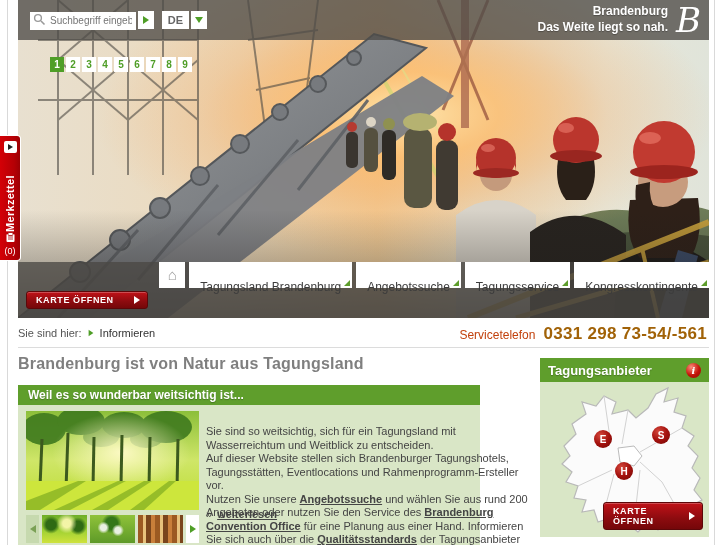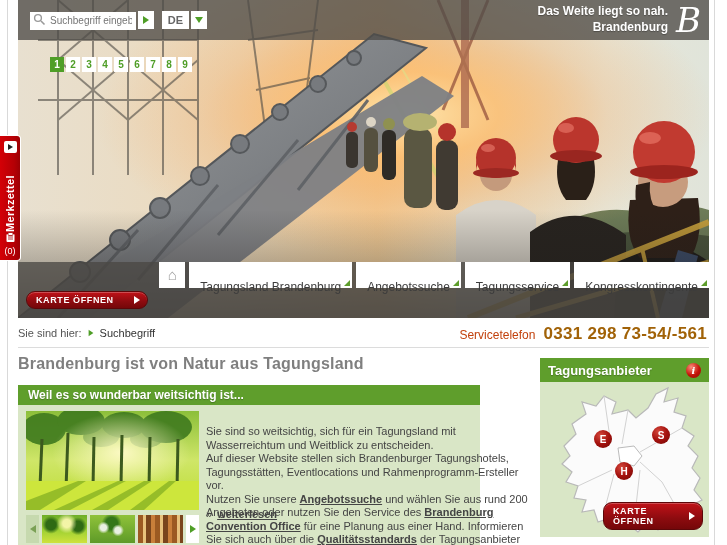--- a/index.html
+++ b/index.html
@@ -57,21 +57,21 @@
     padding:12px 11px; margin-left:4px; font-size:12px; color:#3c3c3c; cursor:pointer; white-space:nowrap;
   }
   .tab::after {
     content:""; position:absolute; right:2px; bottom:2px;
     border-left:6px solid transparent; border-bottom:6px solid #5f9e2c;
   }
   .home-tab { width:26px; padding:0; text-align:center; color:#9a9a9a; font-size:15px; }
   .home-tab::after { display:none; }
 
   .btn-red {
-    position:relative; display:block; border:1px solid #5c0709; border-radius:9px;
+    position:relative; display:block; border:1px solid #5c0709; border-radius:3px;
     background:linear-gradient(180deg,#c01218 0%,#8c0b0f 60%,#750709 100%);
     box-shadow:inset 0 1px 0 rgba(255,255,255,.25);
     color:#fff; font-size:9px; font-weight:bold; letter-spacing:.6px;
     text-align:left; padding:3px 18px 3px 9px; cursor:pointer; text-decoration:none;
   }
   .btn-red .tri { position:absolute; right:7px; top:50%; margin-top:-4px;
     width:0;height:0;border-left:6px solid #fff;border-top:4px solid transparent;border-bottom:4px solid transparent; }
   .hero-karte { position:absolute; left:8px; bottom:9px; width:122px; }
 
   
@@ -299,22 +299,22 @@
       </div>
       <button class="sq-btn">
         <span class="tri-right"></span>
       </button>
       <div class="lang-box">DE</div>
       <button class="sq-btn">
         <span class="tri-down"></span>
       </button>
       <div class="logo">
         <div class="logo-text">
+          <div>Brandenburg</div>
           <div>Das Weite liegt so nah.</div>
-          <div>Brandenburg</div>
         </div>
         <div class="logo-b">B</div>
       </div>
     </div>
 
     <div class="pagination">
       <span class="page-num active">1</span>
       <span class="page-num">2</span>
       <span class="page-num">3</span>
       <span class="page-num">4</span>
@@ -339,21 +339,21 @@
         <span>KARTE ÖFFNEN</span>
         <span class="tri"></span>
       </a>
     </div>
   </div>
 
   <div class="crumb-row">
     <div class="crumb">
       <span>Sie sind hier:</span>
       <span class="tri-right"></span>
-      <span class="crumb-current">Suchbegriff</span>
+      <span class="crumb-current">Informieren</span>
     </div>
     <div class="service">
       <span class="service-label">Servicetelefon</span>
       <span class="service-phone">0331 298 73-54/-561</span>
     </div>
   </div>
   <div class="h-divider"></div>
 
   <h1 class="page-title">Brandenburg ist von Natur aus Tagungsland</h1>
 

